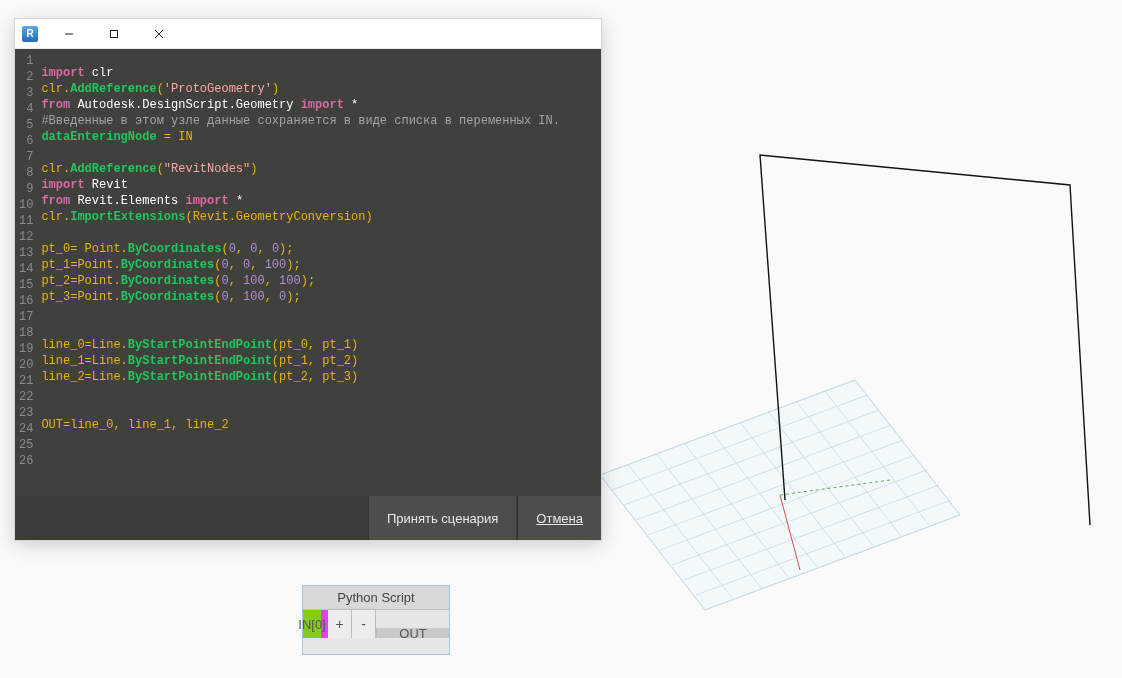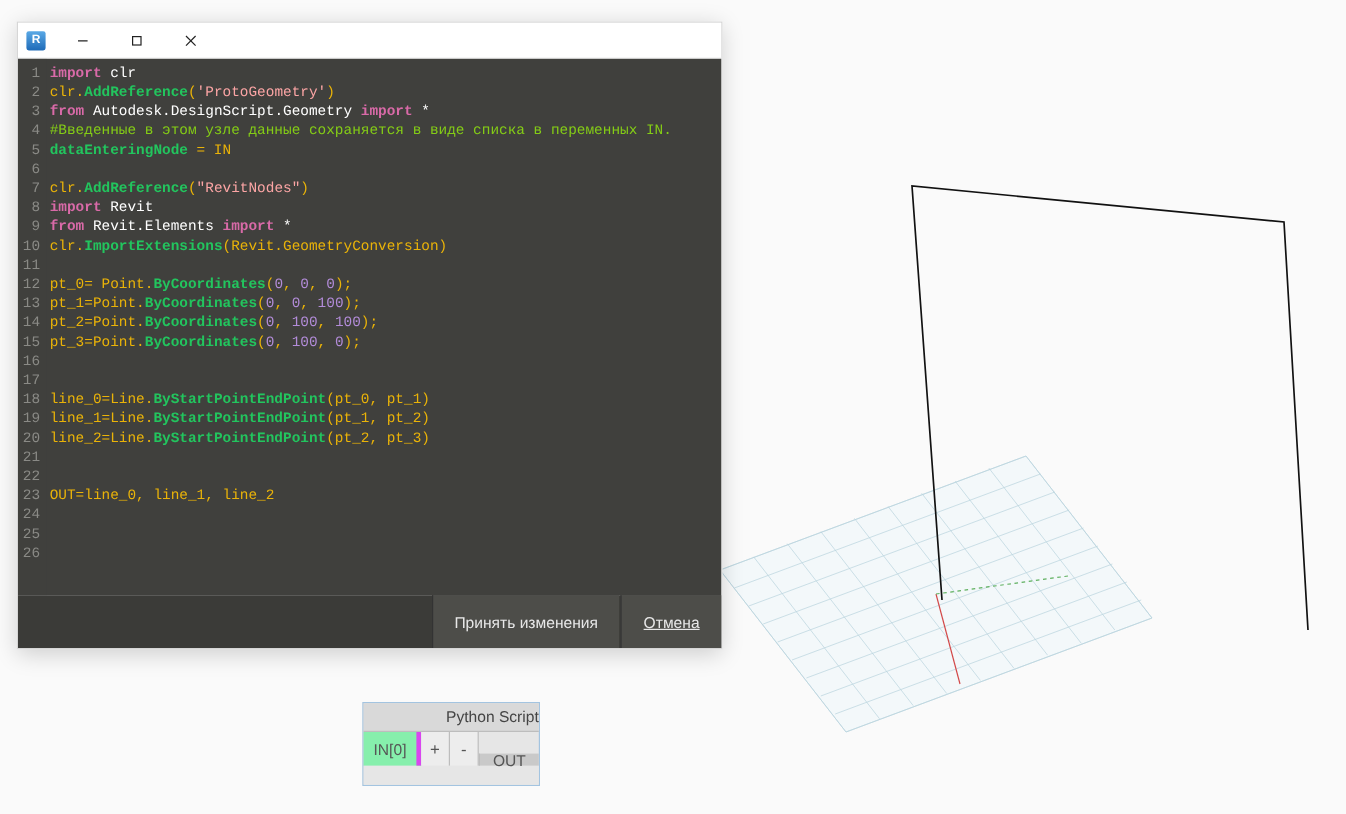--- a/index.html
+++ b/index.html
@@ -66,28 +66,29 @@
     background: #40403d;
     color: #8a8a86;
     text-align: right;
     padding: 4px 6px 4px 4px;
     user-select: none;
     min-width: 22px;
   }
   .code {
     padding: 4px 8px 4px 2px;
     white-space: pre;
+    margin-top: 12px;
   }
   .code pre { margin: 0; font-family: inherit; }
   .tk-kw   { color: #d96aa8; font-weight: bold; }
   .tk-mod  { color: #ffffff; }
   .tk-fn   { color: #22c55e; font-weight: bold; }
   .tk-str  { color: #fca5a5; }
   .tk-num  { color: #b38cd9; }
-  .tk-cmt  { color: #84cc16; }
+  .tk-cmt  { color: #a3a3a3; }
   .tk-star { color: #ffffff; }
   .tk-var  { color: #eab308; }
 
   .footer {
     height: 44px;
     background: #3b3b38;
     display: flex;
     justify-content: flex-end;
     align-items: stretch;
   }
@@ -110,37 +111,37 @@
     top: 585px;
     width: 148px;
     border: 1px solid #a3c4e0;
     background: #e6e6e6;
     font-size: 13px;
     color: #555;
   }
   .node-header {
     background: #d9d9d9;
     border-bottom: 1px solid #bdbdbd;
-    text-align: right;
+    text-align: center;
     padding: 4px 0;
     font-size: 13px;
     color: #444;
   }
   .node-body {
     display: flex;
     align-items: stretch;
     height: 28px;
   }
   .node-body > * {
     display: flex; align-items: center; justify-content: center;
   }
   .port-in {
-    width: 48px;
-    background: #86efac;
-    border-right: 4px solid #d946ef;
+    width: 25px;
+    background: #84cc16;
+    border-right: 7px solid #d946ef;
     color: #555;
   }
   .node-btn {
     width: 24px;
     background: #ededed;
     border-right: 1px solid #bdbdbd;
     font-size: 14px;
     color: #555;
     cursor: pointer;
   }
@@ -247,21 +248,21 @@
 21
 22
 23
 24
 25
 26</div>
     <div class="code" id="code"><pre><span class="tk-kw">import</span> <span class="tk-mod">clr</span></pre><pre><span class="tk-var">clr.</span><span class="tk-fn">AddReference</span><span class="tk-var">(</span><span class="tk-str">'ProtoGeometry'</span><span class="tk-var">)</span></pre><pre><span class="tk-kw">from</span> <span class="tk-mod">Autodesk.DesignScript.Geometry</span> <span class="tk-kw">import</span> <span class="tk-star">*</span></pre><pre><span class="tk-cmt">#Введенные в этом узле данные сохраняется в виде списка в переменных IN.</span></pre><pre><span class="tk-fn">dataEnteringNode</span><span class="tk-var"> = IN</span></pre><pre>&nbsp;</pre><pre><span class="tk-var">clr.</span><span class="tk-fn">AddReference</span><span class="tk-var">(</span><span class="tk-str">"RevitNodes"</span><span class="tk-var">)</span></pre><pre><span class="tk-kw">import</span> <span class="tk-mod">Revit</span></pre><pre><span class="tk-kw">from</span> <span class="tk-mod">Revit.Elements</span> <span class="tk-kw">import</span> <span class="tk-star">*</span></pre><pre><span class="tk-var">clr.</span><span class="tk-fn">ImportExtensions</span><span class="tk-var">(Revit.GeometryConversion)</span></pre><pre>&nbsp;</pre><pre><span class="tk-var">pt_0= Point.</span><span class="tk-fn">ByCoordinates</span><span class="tk-var">(</span><span class="tk-num">0</span><span class="tk-var">, </span><span class="tk-num">0</span><span class="tk-var">, </span><span class="tk-num">0</span><span class="tk-var">);</span></pre><pre><span class="tk-var">pt_1=Point.</span><span class="tk-fn">ByCoordinates</span><span class="tk-var">(</span><span class="tk-num">0</span><span class="tk-var">, </span><span class="tk-num">0</span><span class="tk-var">, </span><span class="tk-num">100</span><span class="tk-var">);</span></pre><pre><span class="tk-var">pt_2=Point.</span><span class="tk-fn">ByCoordinates</span><span class="tk-var">(</span><span class="tk-num">0</span><span class="tk-var">, </span><span class="tk-num">100</span><span class="tk-var">, </span><span class="tk-num">100</span><span class="tk-var">);</span></pre><pre><span class="tk-var">pt_3=Point.</span><span class="tk-fn">ByCoordinates</span><span class="tk-var">(</span><span class="tk-num">0</span><span class="tk-var">, </span><span class="tk-num">100</span><span class="tk-var">, </span><span class="tk-num">0</span><span class="tk-var">);</span></pre><pre>&nbsp;</pre><pre>&nbsp;</pre><pre><span class="tk-var">line_0=Line.</span><span class="tk-fn">ByStartPointEndPoint</span><span class="tk-var">(pt_0, pt_1)</span></pre><pre><span class="tk-var">line_1=Line.</span><span class="tk-fn">ByStartPointEndPoint</span><span class="tk-var">(pt_1, pt_2)</span></pre><pre><span class="tk-var">line_2=Line.</span><span class="tk-fn">ByStartPointEndPoint</span><span class="tk-var">(pt_2, pt_3)</span></pre><pre>&nbsp;</pre><pre>&nbsp;</pre><pre><span class="tk-var">OUT=line_0, line_1, line_2</span></pre><pre>&nbsp;</pre><pre>&nbsp;</pre><pre>&nbsp;</pre></div>
   </div>
 
   <div class="footer">
-    <button class="footer-btn">Принять изменения</button>
+    <button class="footer-btn">Принять сценария</button>
     <button class="footer-btn">Отмена</button>
   </div>
 </div>
 
 <div class="node">
   <div class="node-header">Python Script</div>
   <div class="node-body">
     <div class="port-in">IN[0]</div>
     <div class="node-btn">+</div>
     <div class="node-btn">-</div>

